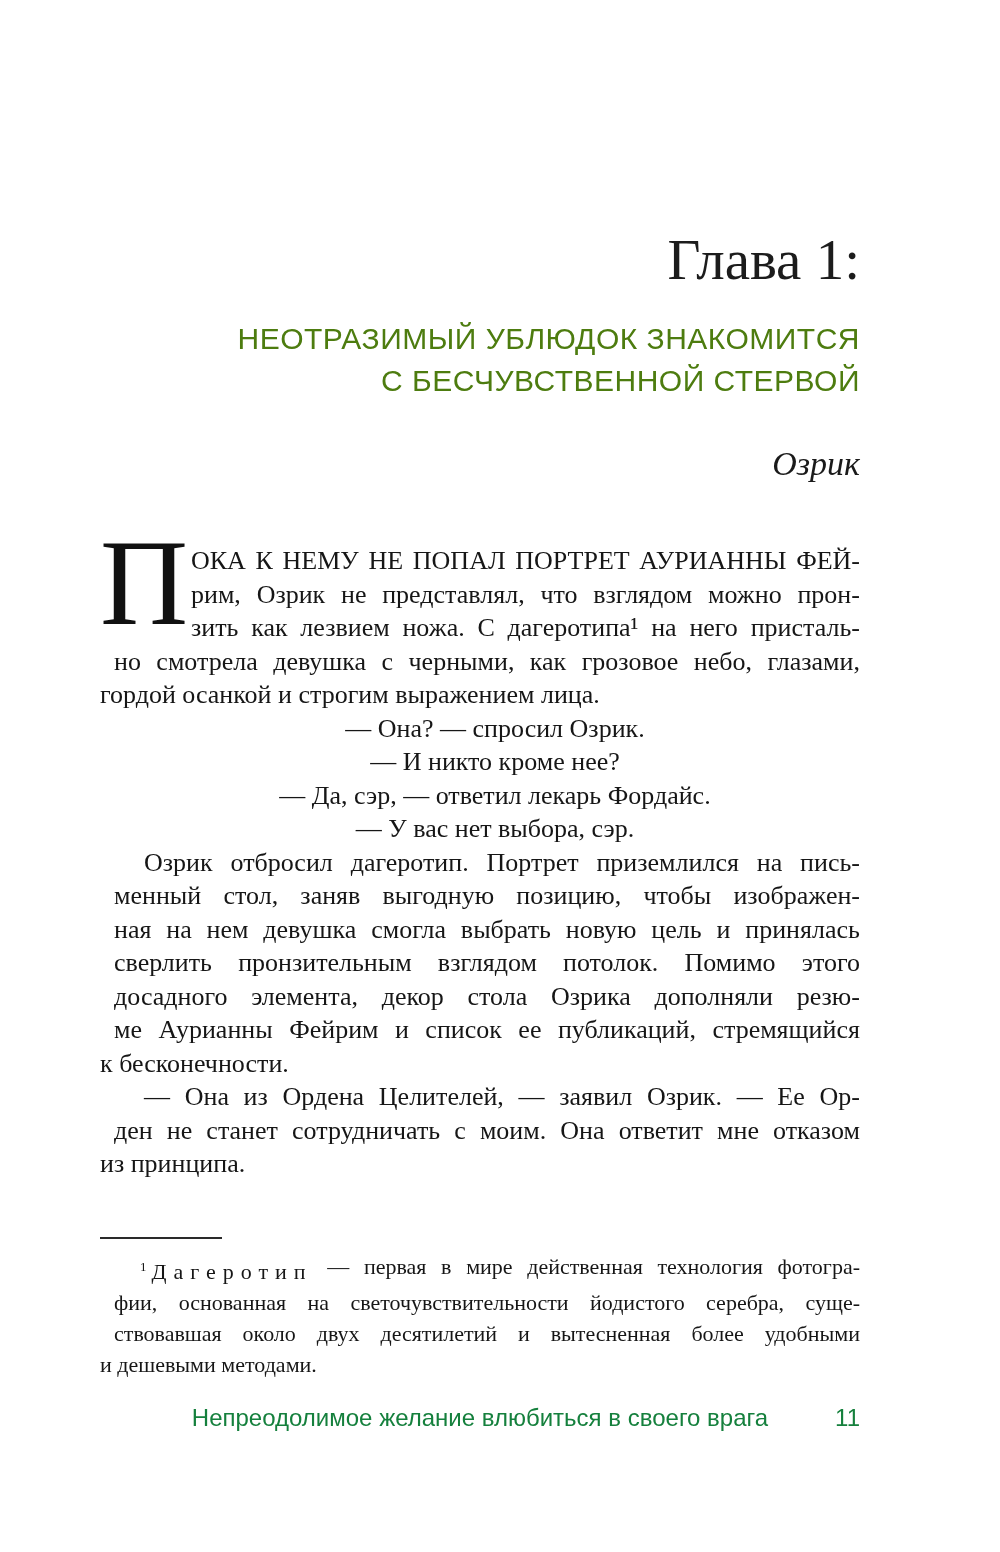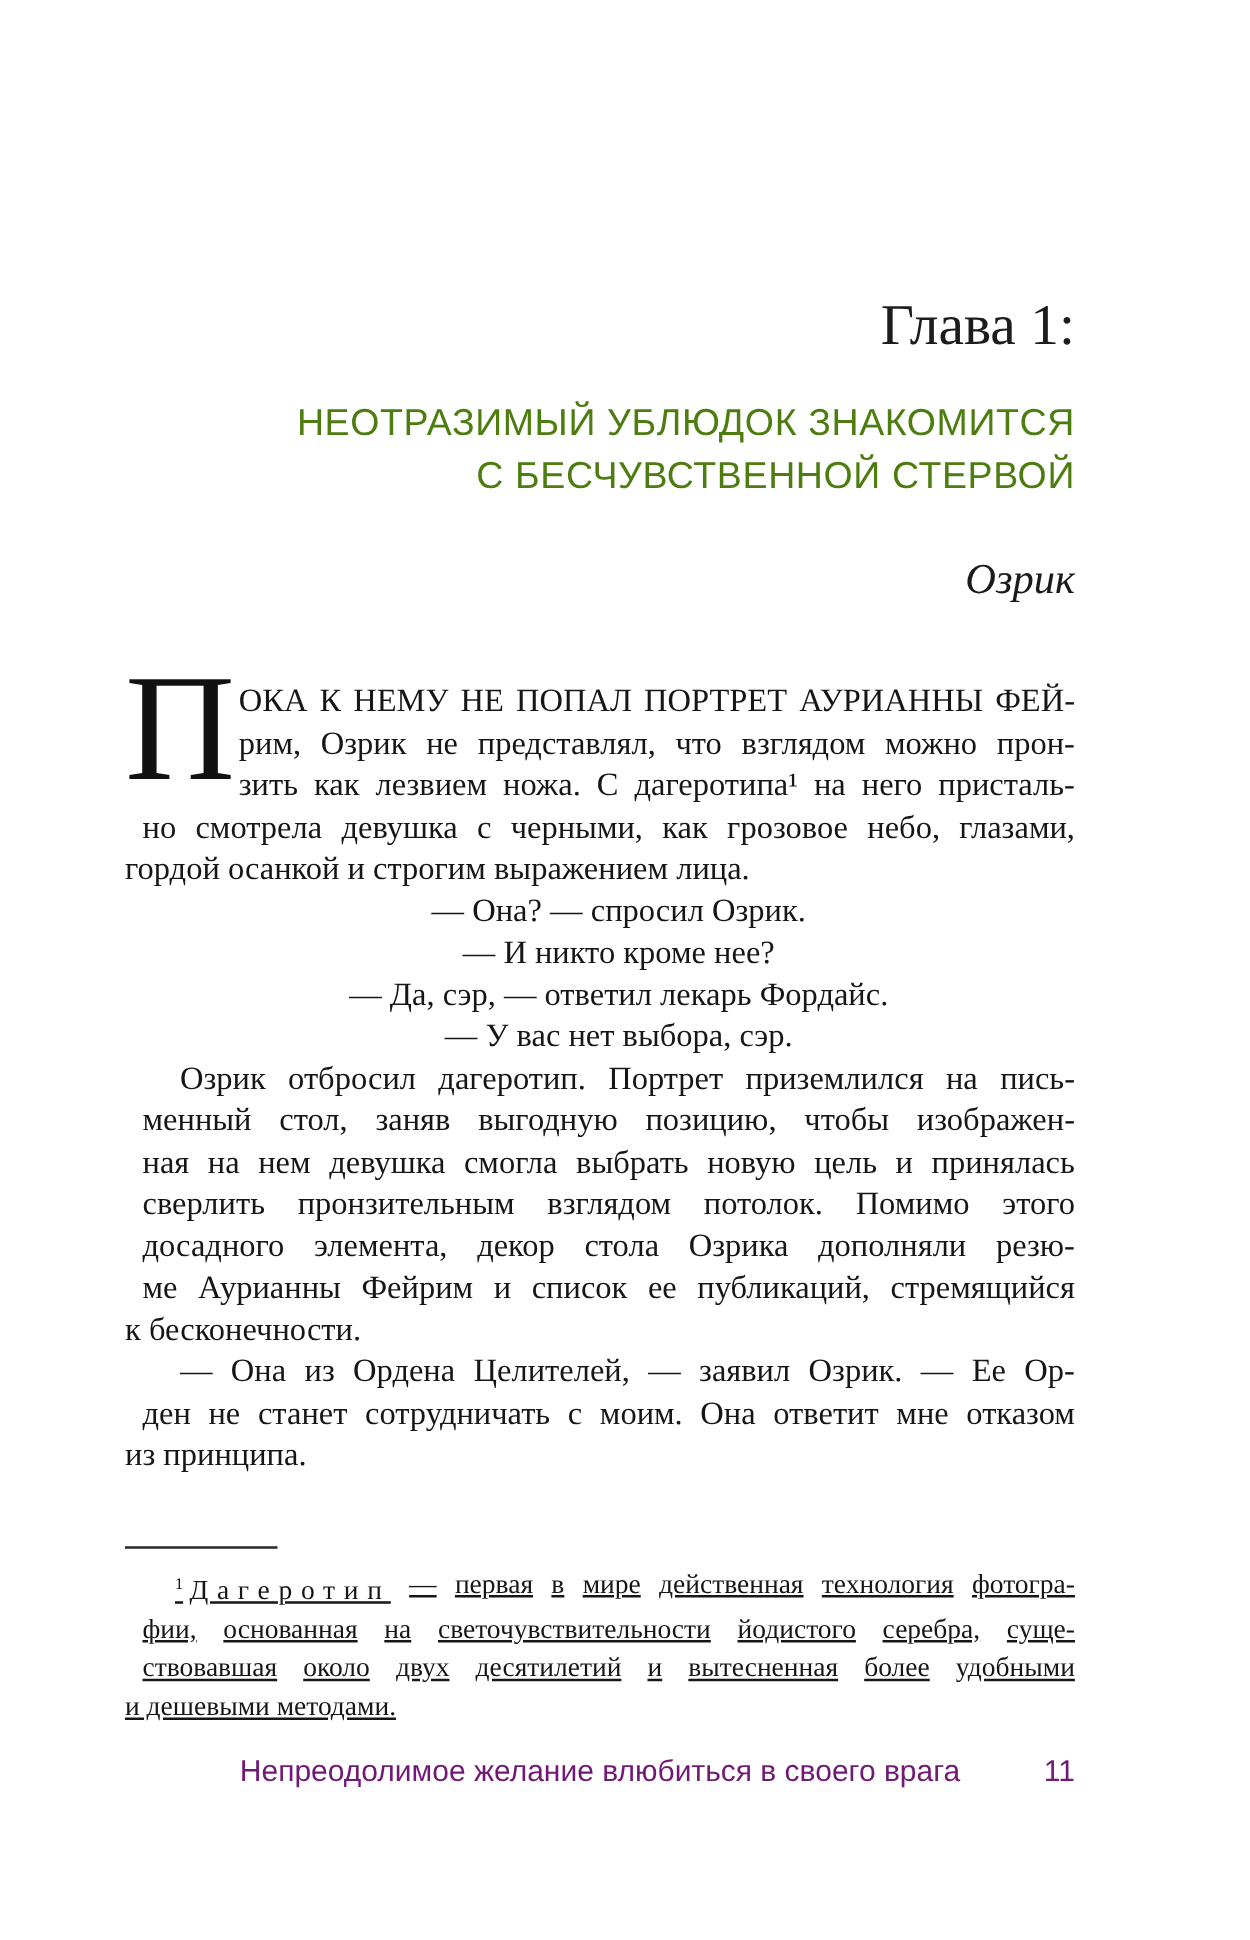--- a/index.html
+++ b/index.html
@@ -16,21 +16,21 @@
     background: #ffffff;
   }
   .content {
     position: absolute;
     left: 100px; top: 0;
     width: 760px;
   }
   .chapter-title {
     margin-top: 230px;
     text-align: right;
-    font-size: 46px;
+    font-size: 57px;
     line-height: 60px;
     font-weight: 400;
     color: #1c1c1c;
     font-family: "Liberation Serif", "DejaVu Serif", serif;
   }
   .chapter-subtitle {
     margin-top: 28px;
     text-align: right;
     font-family: "Liberation Sans", "DejaVu Sans", sans-serif;
     font-size: 30px;
@@ -72,35 +72,35 @@
   .footnote { margin-top: 56px; }
   .fn-divider {
     width: 122px;
     border-top: 2px solid #2a2a2a;
   }
   .fn-lines {
     margin-top: 12px;
     font-size: 22px;
     line-height: 31px;
   }
-  .fn-lines .line { min-height: 31px; text-decoration: underline; }
+  .fn-lines .line { min-height: 31px; }
   .fn-lines .line.indent { padding-left: 26px; }
   .fn-lead sup {
     font-size: 13px;
     margin-right: 5px;
   }
   .fn-term { letter-spacing: 7px; }
   .footer {
     position: absolute;
     left: 100px; top: 1400px;
     width: 760px;
     font-family: "Liberation Sans", "DejaVu Sans", sans-serif;
     font-size: 24px;
     line-height: 36px;
-    color: #701a75;
+    color: #15803d;
   }
   .running-title { text-align: center; }
   .page-number {
     position: absolute;
     right: 0; top: 0;
   }
 </style>
 </head>
 <body>
 

